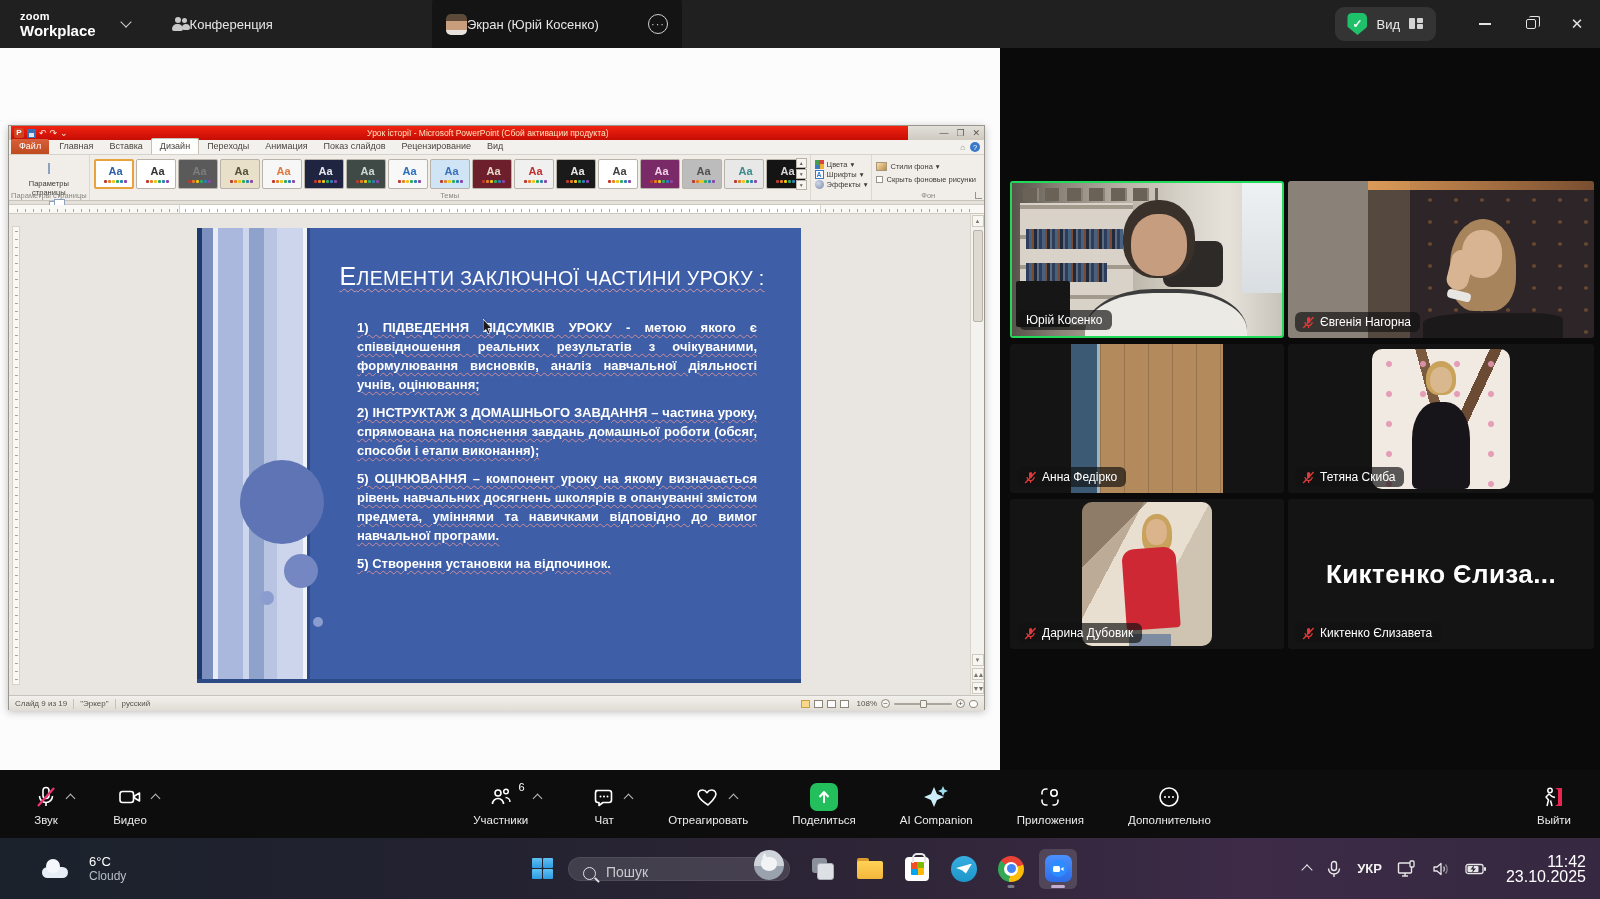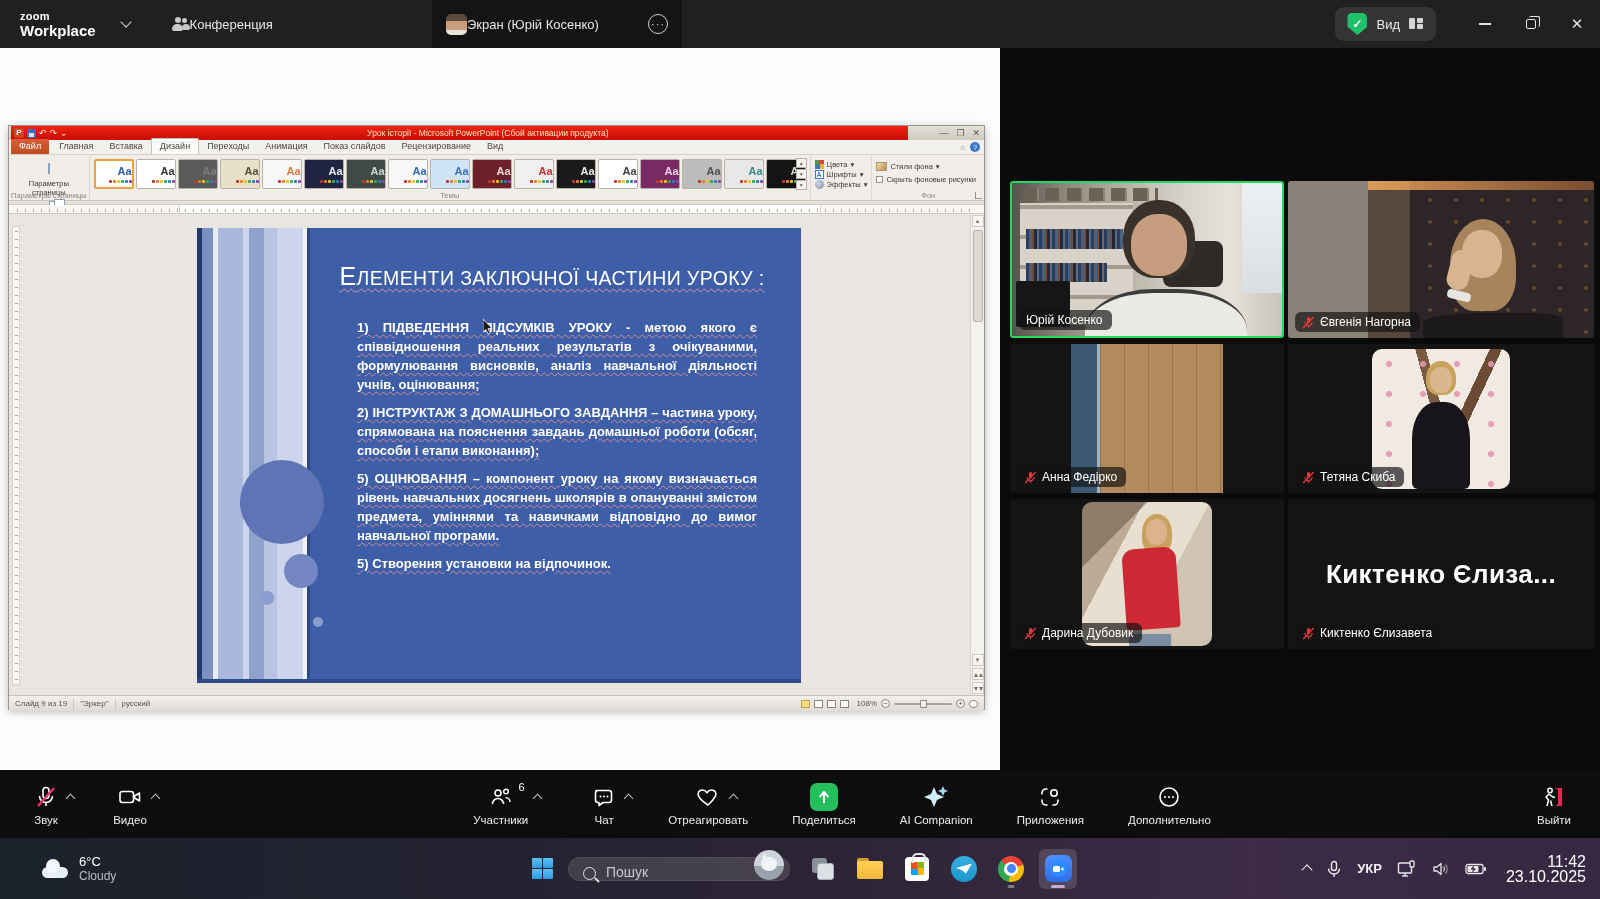--- a/index.html
+++ b/index.html
@@ -62,21 +62,21 @@
 .ppt-ribbon{height:46px;background:#f1eeea;border-bottom:1px solid #c9c4bb;display:flex;position:relative}
 .rgroup{position:relative;height:100%;border-right:1px solid #ddd8cf;padding:2px 4px 9px}
 .rgroup .glabel{position:absolute;bottom:0;left:0;right:0;text-align:center;font-size:7.5px;color:#8a867f;line-height:9px}
 .rbtn{display:inline-flex;flex-direction:column;align-items:center;font-size:7.5px;color:#3e3a34;text-align:center;line-height:1.15;padding:1px 3px}
 .rbtn .bico{width:15px;height:14px;margin-bottom:1px;position:relative}
 .ico-page{border:1px solid #8aa2c0;background:#fff;width:11px;height:13px;margin:0 auto}
 .ico-orient{width:13px;height:12px;margin:0 auto;position:relative}
 .ico-orient::before{content:"";position:absolute;left:0;top:2px;width:7px;height:9px;background:#fff;border:1px solid #8aa2c0}
 .ico-orient::after{content:"";position:absolute;left:5px;top:0;width:9px;height:7px;background:#fff;border:1px solid #8aa2c0}
 .themes-row{display:flex;align-items:center;gap:2px;padding-top:2px}
-.thumb{width:40px;height:30px;border:1px solid #b8b2a8;border-radius:2px;position:relative;display:flex;flex-direction:column;justify-content:center;align-items:flex-end;padding-left:4px;overflow:hidden}
+.thumb{width:40px;height:30px;border:1px solid #b8b2a8;border-radius:2px;position:relative;display:flex;flex-direction:column;justify-content:center;align-items:center;padding-left:4px;overflow:hidden}
 .thumb.sel{border:2px solid #e8a33e}
 .thumb .aa{font-size:11px;font-weight:bold;line-height:1}
 .thumb .dots{display:flex;gap:1px;margin-top:3px}
 .thumb .dots i{width:3px;height:3px;border-radius:1px}
 .gal-arrows{display:flex;flex-direction:column;justify-content:center;gap:1px;margin-left:2px}
 .gal-arrows span{width:11px;height:10px;border:1px solid #b8b2a8;background:#f6f4f0;color:#6a665e;font-size:5px;display:flex;align-items:center;justify-content:center}
 .fx-col{display:flex;flex-direction:column;justify-content:center;gap:1px;padding:2px 4px 9px}
 .fx-item{display:flex;align-items:center;gap:3px;font-size:7.5px;color:#3e3a34}
 .ico-colors{width:9px;height:9px;background:conic-gradient(#e04040 0 25%,#f0b030 25% 50%,#3a78c8 50% 75%,#40a050 75%)}
 .ico-fontA{width:9px;height:9px;border:1px solid #3a78c8;color:#3a78c8;font-size:7px;font-weight:bold;display:flex;align-items:center;justify-content:center;background:#fff}
@@ -175,21 +175,21 @@
 .tbi{display:flex;flex-direction:column;align-items:center;position:relative;margin:0 22px;min-width:40px}
 .tbi .ic{height:28px;display:flex;align-items:center;justify-content:center;position:relative}
 .tbi .lb{font-size:11.5px;color:#ececec;margin-top:3px;white-space:nowrap}
 .chev{width:7px;height:7px;border-left:1.6px solid #bdbdbd;border-top:1.6px solid #bdbdbd;transform:rotate(45deg);position:absolute;right:-16px;top:12px}
 .cnt{position:absolute;right:-12px;top:-2px;color:#fff;font-size:11px}
 .share-ic{width:28px;height:28px;background:#23bf5c;border-radius:7px;display:flex;align-items:center;justify-content:center}
 .spacer{flex:1}
 
 
 .taskbar{flex:0 0 61px;background:linear-gradient(90deg,#1b222c 0%,#232230 30%,#2e2537 55%,#3d2b47 78%,#352840 100%);display:flex;align-items:center;position:relative}
-.weather{display:flex;align-items:center;gap:9px;margin-left:40px;color:#fff}
+.weather{display:flex;align-items:center;gap:19px;margin-left:40px;color:#fff}
 .cloud{width:30px;height:20px;position:relative}
 .cloud::before{content:"";position:absolute;left:2px;bottom:1px;width:26px;height:11px;background:#e8eef5;border-radius:7px}
 .cloud::after{content:"";position:absolute;left:6px;top:0;width:14px;height:14px;background:#f4f8fc;border-radius:50%}
 .wtxt .t1{font-size:13px;line-height:15px}
 .wtxt .t2{font-size:12px;color:#b9bec7;line-height:14px}
 .tb-center{position:absolute;left:522px;display:flex;align-items:center;height:61px}
 .startbtn{width:40px;height:40px;display:flex;align-items:center;justify-content:center;border-radius:5px}
 .winlogo{width:21px;height:21px;display:grid;grid-template-columns:10px 10px;grid-template-rows:10px 10px;gap:1px}
 .winlogo i{background:linear-gradient(180deg,#5fc1f5,#2e9ae0);border-radius:1px}
 .search{width:222px;height:24px;background:rgba(255,255,255,.13);border:1px solid rgba(255,255,255,.07);border-radius:19px;display:flex;align-items:flex-end;padding:0 5px 0 14px;margin-left:6px}

